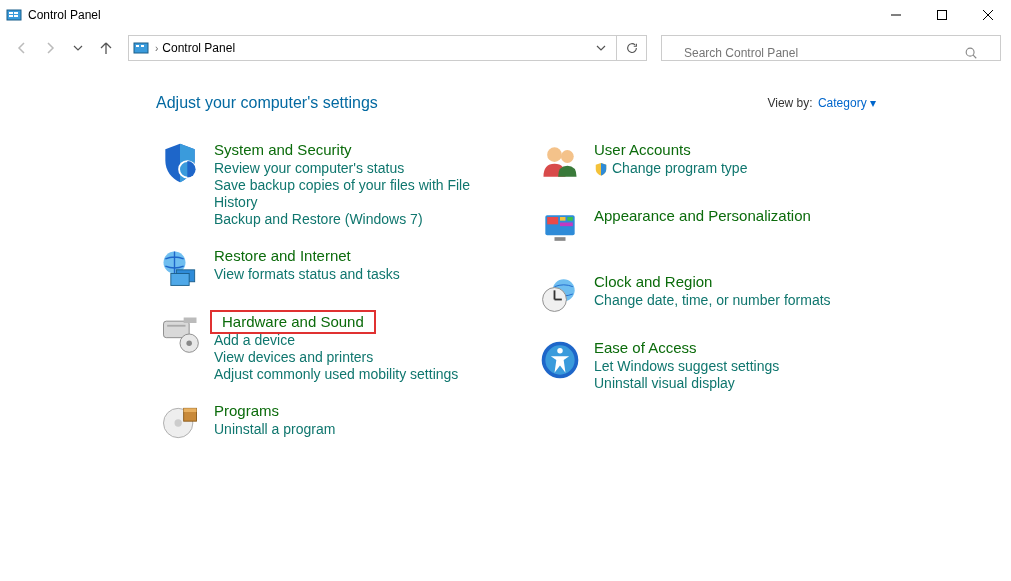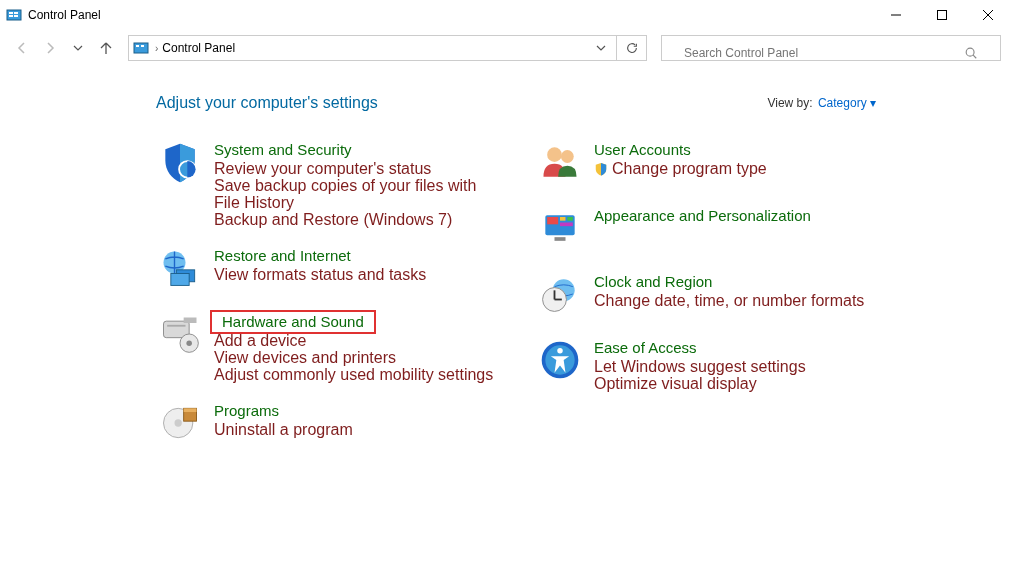--- a/index.html
+++ b/index.html
@@ -29,21 +29,21 @@
   .tophdr h1 { font-size: 16px; font-weight: normal; color: #0369a1; }
   .tophdr .vspacer { flex:1; }
   .viewby { font-size:12px; color:#333; }
   .viewby .lnk { color:#0066cc; margin-left:2px;}
   .cols { display:flex; gap: 40px; }
   .col { width: 340px; display:flex; flex-direction:column; gap: 18px;}
   .cat { display:flex; gap: 10px; }
   .cat .icon { width:48px; height:48px; flex-shrink:0; display:flex; align-items:flex-start; justify-content:center;}
   .cat .txt { display:flex; flex-direction:column; }
   .cat .title { color:#0b6b0b; font-size:15px; line-height:20px; cursor:pointer;}
-  .cat .link { color:#7f1d1d; font-size:16px; line-height:17px; cursor:pointer;}
+  .cat .link { color:#0f766e; font-size:14px; line-height:17px; cursor:pointer;}
   .link-row { display:flex; align-items:center; gap:4px;}
   .shield { width:14px; height:14px; }
   .highlight-box { border: 2px solid #e03131; padding: 0 10px; display:inline-block; margin:-2px -4px; }
   svg { display:block; }
 </style>
 </head>
 <body>
 
 <div class="titlebar">
   <span class="appicon">
@@ -284,19 +284,19 @@
               <circle cx="24" cy="14" r="3" fill="#fff"></circle>
               <path d="M14 20 H34 L28 24 L30 38 L24 30 L18 38 L20 24 Z" fill="#fff"></path>
             </svg>
           </div>
           <div class="txt">
             <a class="title">Ease of Access</a>
             <div class="link-row">
               <a class="link">Let Windows suggest settings</a>
             </div>
             <div class="link-row">
-              <a class="link">Optimize visual display</a>
+              <a class="link">Uninstall visual display</a>
             </div>
           </div>
         </div>
       </div>
   </div>
 </div>
 
 </body></html>

